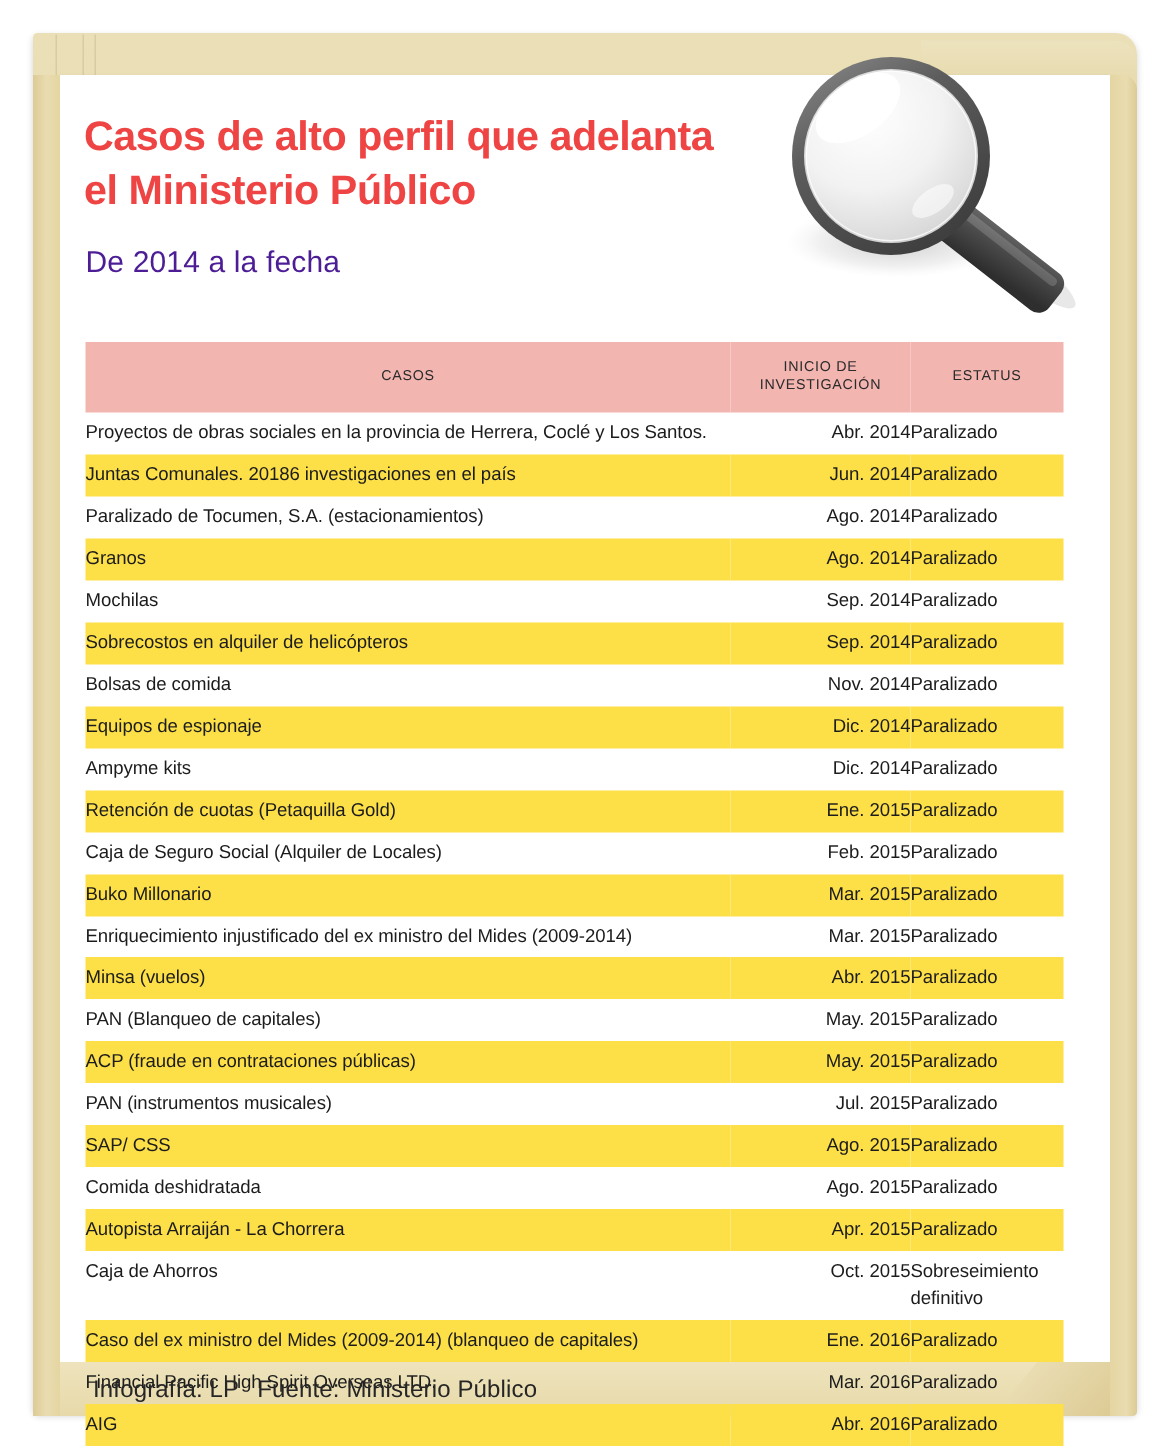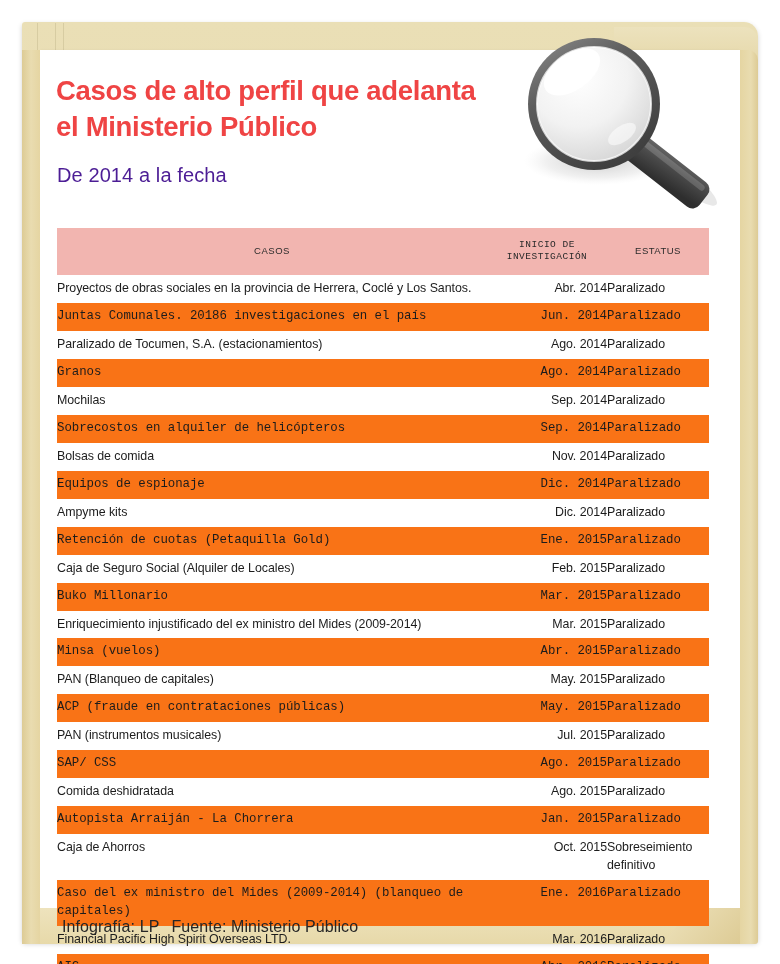--- a/index.html
+++ b/index.html
@@ -169,36 +169,36 @@
     background: #f2b5b0;
     color: #2b2b2b;
     font-size: 9.5px;
     font-weight: normal;
     letter-spacing: 0.5px;
     padding: 11px 0 11px 0;
     line-height: 1.30;
     vertical-align: middle;
   }
   th.th-casos   { width: 430px; }
-  th.th-inicio  { width: 120px; text-align: center; font-family: Liberation Mono, monospace; }
+  th.th-inicio  { width: 120px; text-align: center; }
   th.th-estatus { width: 102px; text-align: center; }
 
   table.cases td {
     font-size: 12.4px;
     color: #1c1c1c;
     padding: 5px 0 5px 0;
     line-height: 1.45;
     vertical-align: top;
     letter-spacing: -0.05px;
   }
   td.c-caso    { text-align: left;   padding-left: 8px; }
   td.c-inicio  { text-align: right; }
   td.c-estatus { text-align: left;   padding-left: 22px; }
 
-  tr.shaded td { background: #f97316; font-family: Liberation Mono, monospace; }
+  tr.shaded td { background: #fde047; }
 
   .footer-credit {
     position: absolute;
     left: 62px;
     top: 918px;
     font-size: 16px;
     color: #262626;
     letter-spacing: 0.1px;
   }
   .footer-credit .gap { display: inline-block; width: 12px; }
@@ -382,21 +382,21 @@
           <td class="c-inicio">Ago. 2015</td>
           <td class="c-estatus">Paralizado</td>
         </tr>
         <tr>
           <td class="c-caso">Comida deshidratada</td>
           <td class="c-inicio">Ago. 2015</td>
           <td class="c-estatus">Paralizado</td>
         </tr>
         <tr class="shaded">
           <td class="c-caso">Autopista Arraiján - La Chorrera</td>
-          <td class="c-inicio">Jan. 2015</td>
+          <td class="c-inicio">Apr. 2015</td>
           <td class="c-estatus">Paralizado</td>
         </tr>
         <tr>
           <td class="c-caso">Caja de Ahorros</td>
           <td class="c-inicio">Oct. 2015</td>
           <td class="c-estatus">Sobreseimiento definitivo</td>
         </tr>
         <tr class="shaded">
           <td class="c-caso">Caso del ex ministro del Mides (2009-2014) (blanqueo de capitales)</td>
           <td class="c-inicio">Ene. 2016</td>

